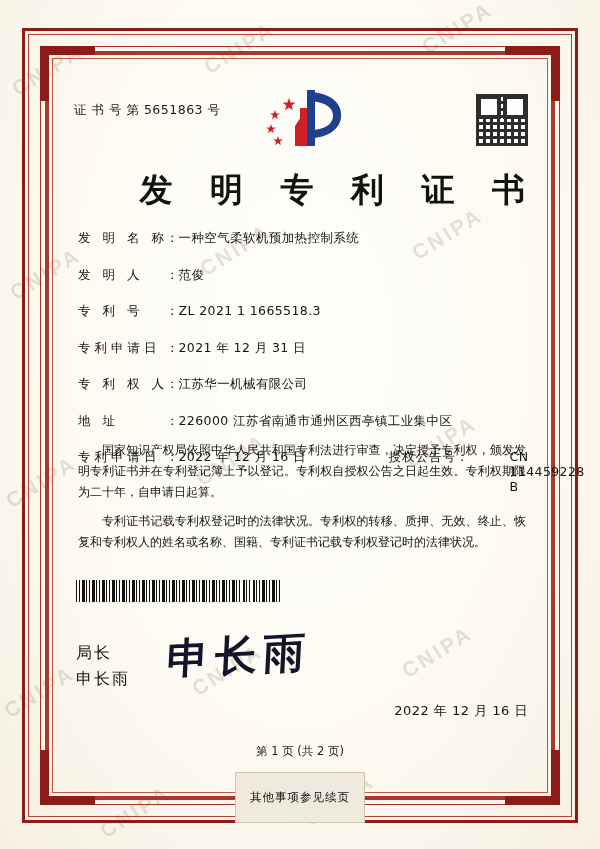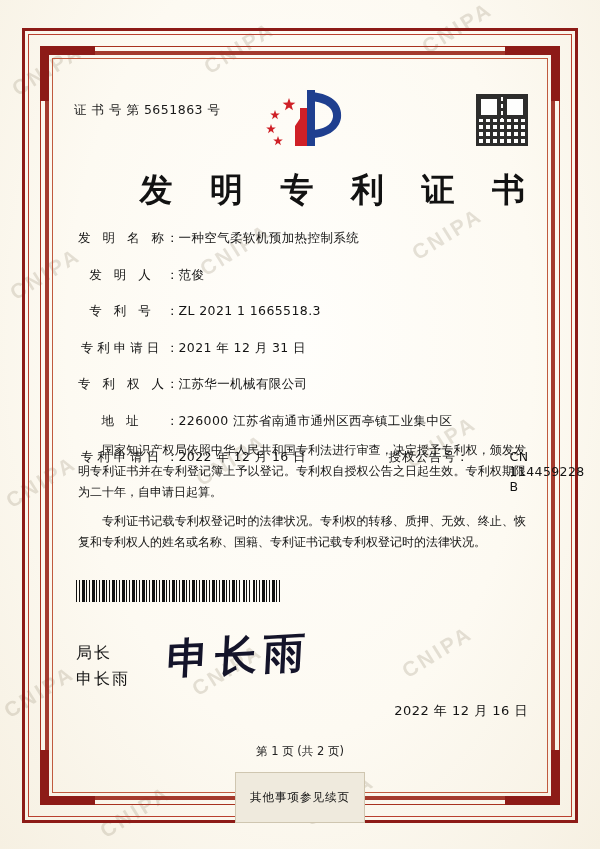--- a/index.html
+++ b/index.html
@@ -167,21 +167,20 @@
   .field-row {
     display: flex;
     align-items: baseline;
     margin-bottom: 19.5px;
   }
   .field-label {
     width: 88px;
     flex: 0 0 88px;
     letter-spacing: 4px;
     white-space: nowrap;
-    text-align: center;
   }
   .field-colon {
     flex: 0 0 10px;
   }
   .field-value {
     flex: 1;
     letter-spacing: 0.4px;
   }
   .field-row.two-col .field-value {
     flex: 0 0 210px;

